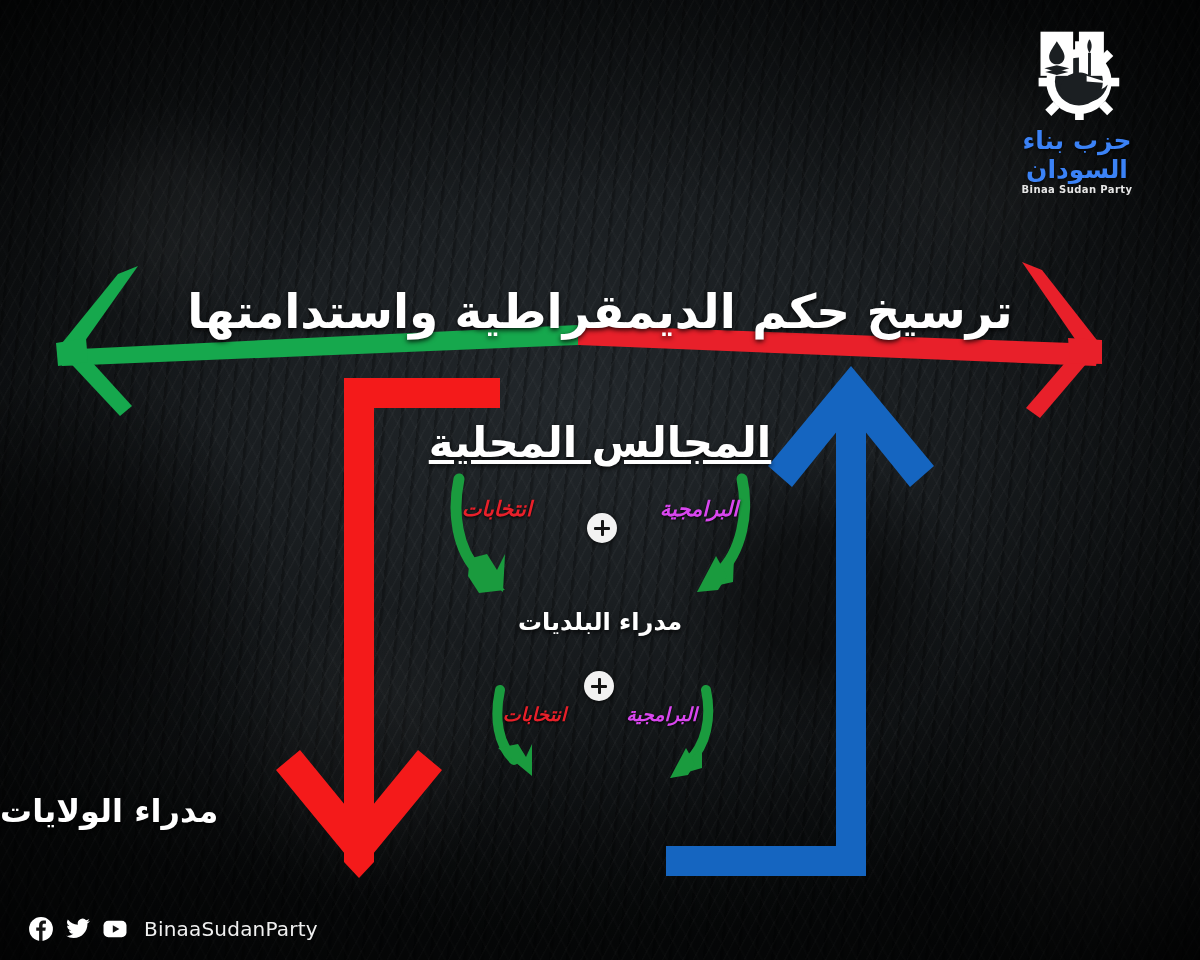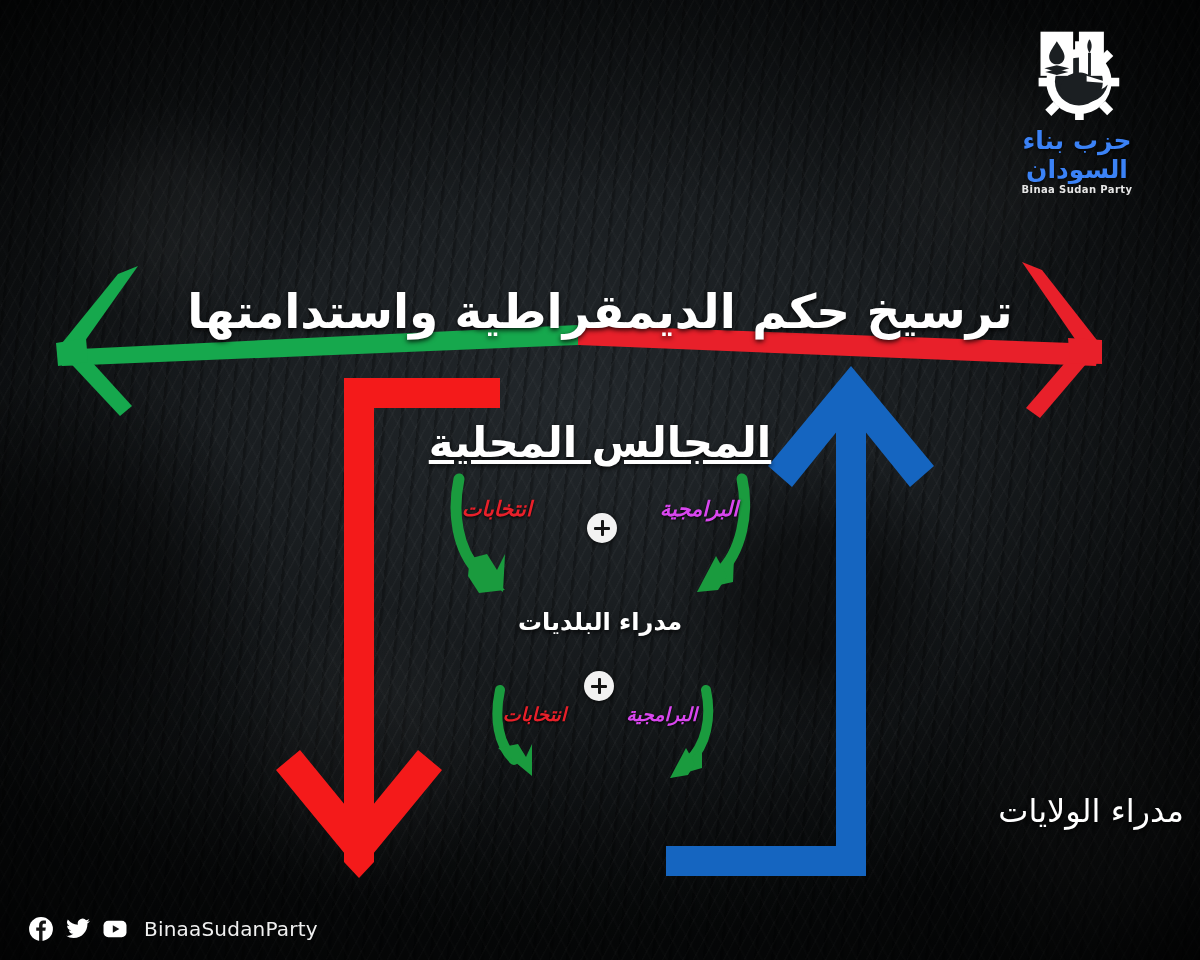--- a/index.html
+++ b/index.html
@@ -63,22 +63,22 @@
     font-size:42px;font-weight:700;direction:rtl;
     text-shadow:0 2px 5px rgba(0,0,0,.8);
     text-decoration:underline;
   }
   #lvl2{
     left:0;right:0;top:608px;text-align:center;
     font-size:24px;font-weight:700;direction:rtl;
     text-shadow:0 2px 5px rgba(0,0,0,.8);
   }
   #lvl3{
-    left:0;right:16px;top:792px;text-align:right;
-    font-size:32px;font-weight:400;direction:rtl;
+    left:0;right:4px;top:792px;text-align:left;
+    font-size:32px;font-weight:700;direction:rtl;
     text-shadow:0 2px 5px rgba(0,0,0,.8);
   }
   .pairrow{position:absolute;display:flex;align-items:center;justify-content:center;gap:16px;}
   .pairrow .lbl{
     font-size:21px;font-weight:700;direction:rtl;
     text-shadow:0 1px 3px rgba(0,0,0,.9);
     font-style:italic;
   }
   .lbl-elect{color:#e8202a;}
   .lbl-prog{color:#d946ef;}

